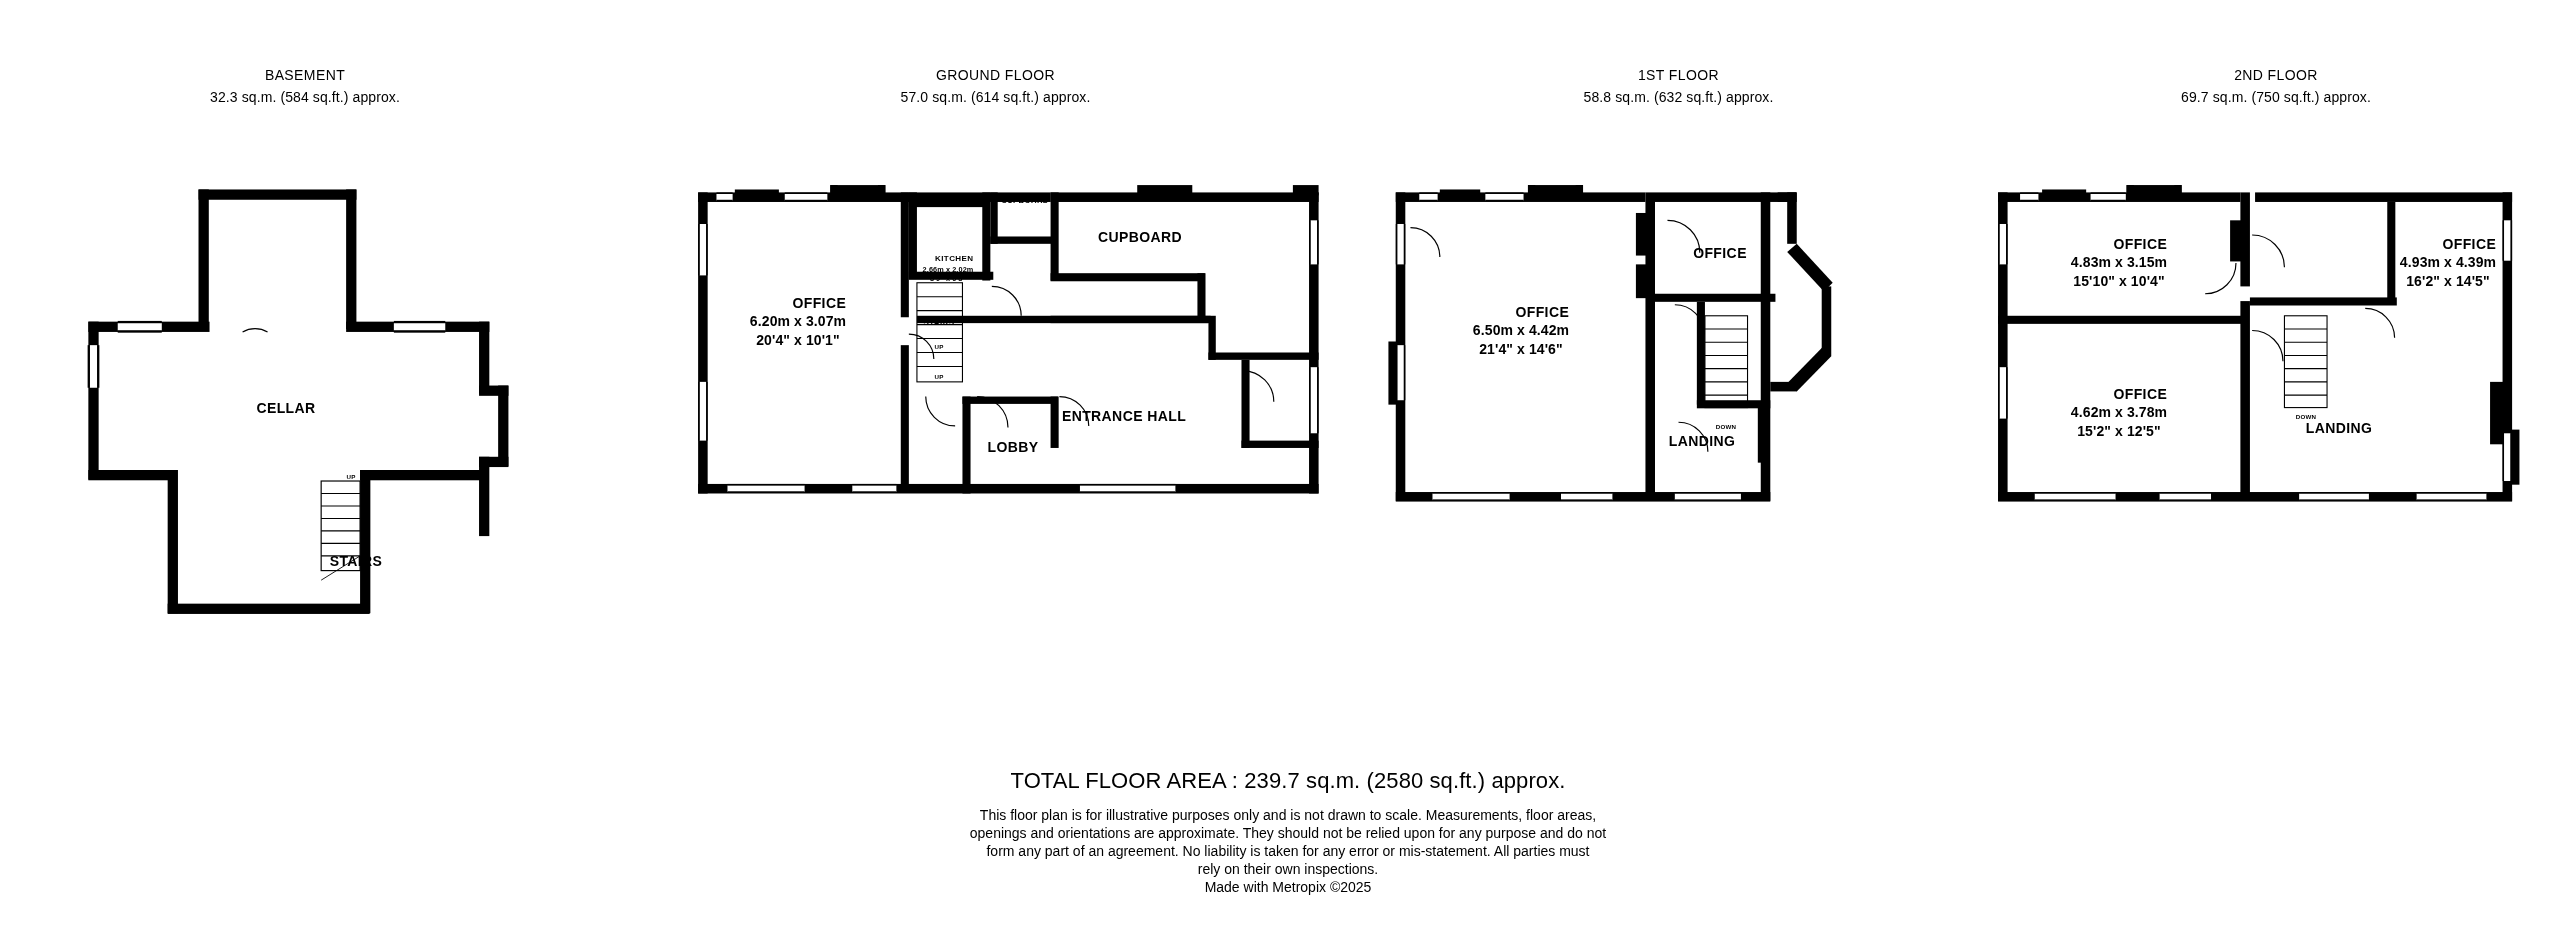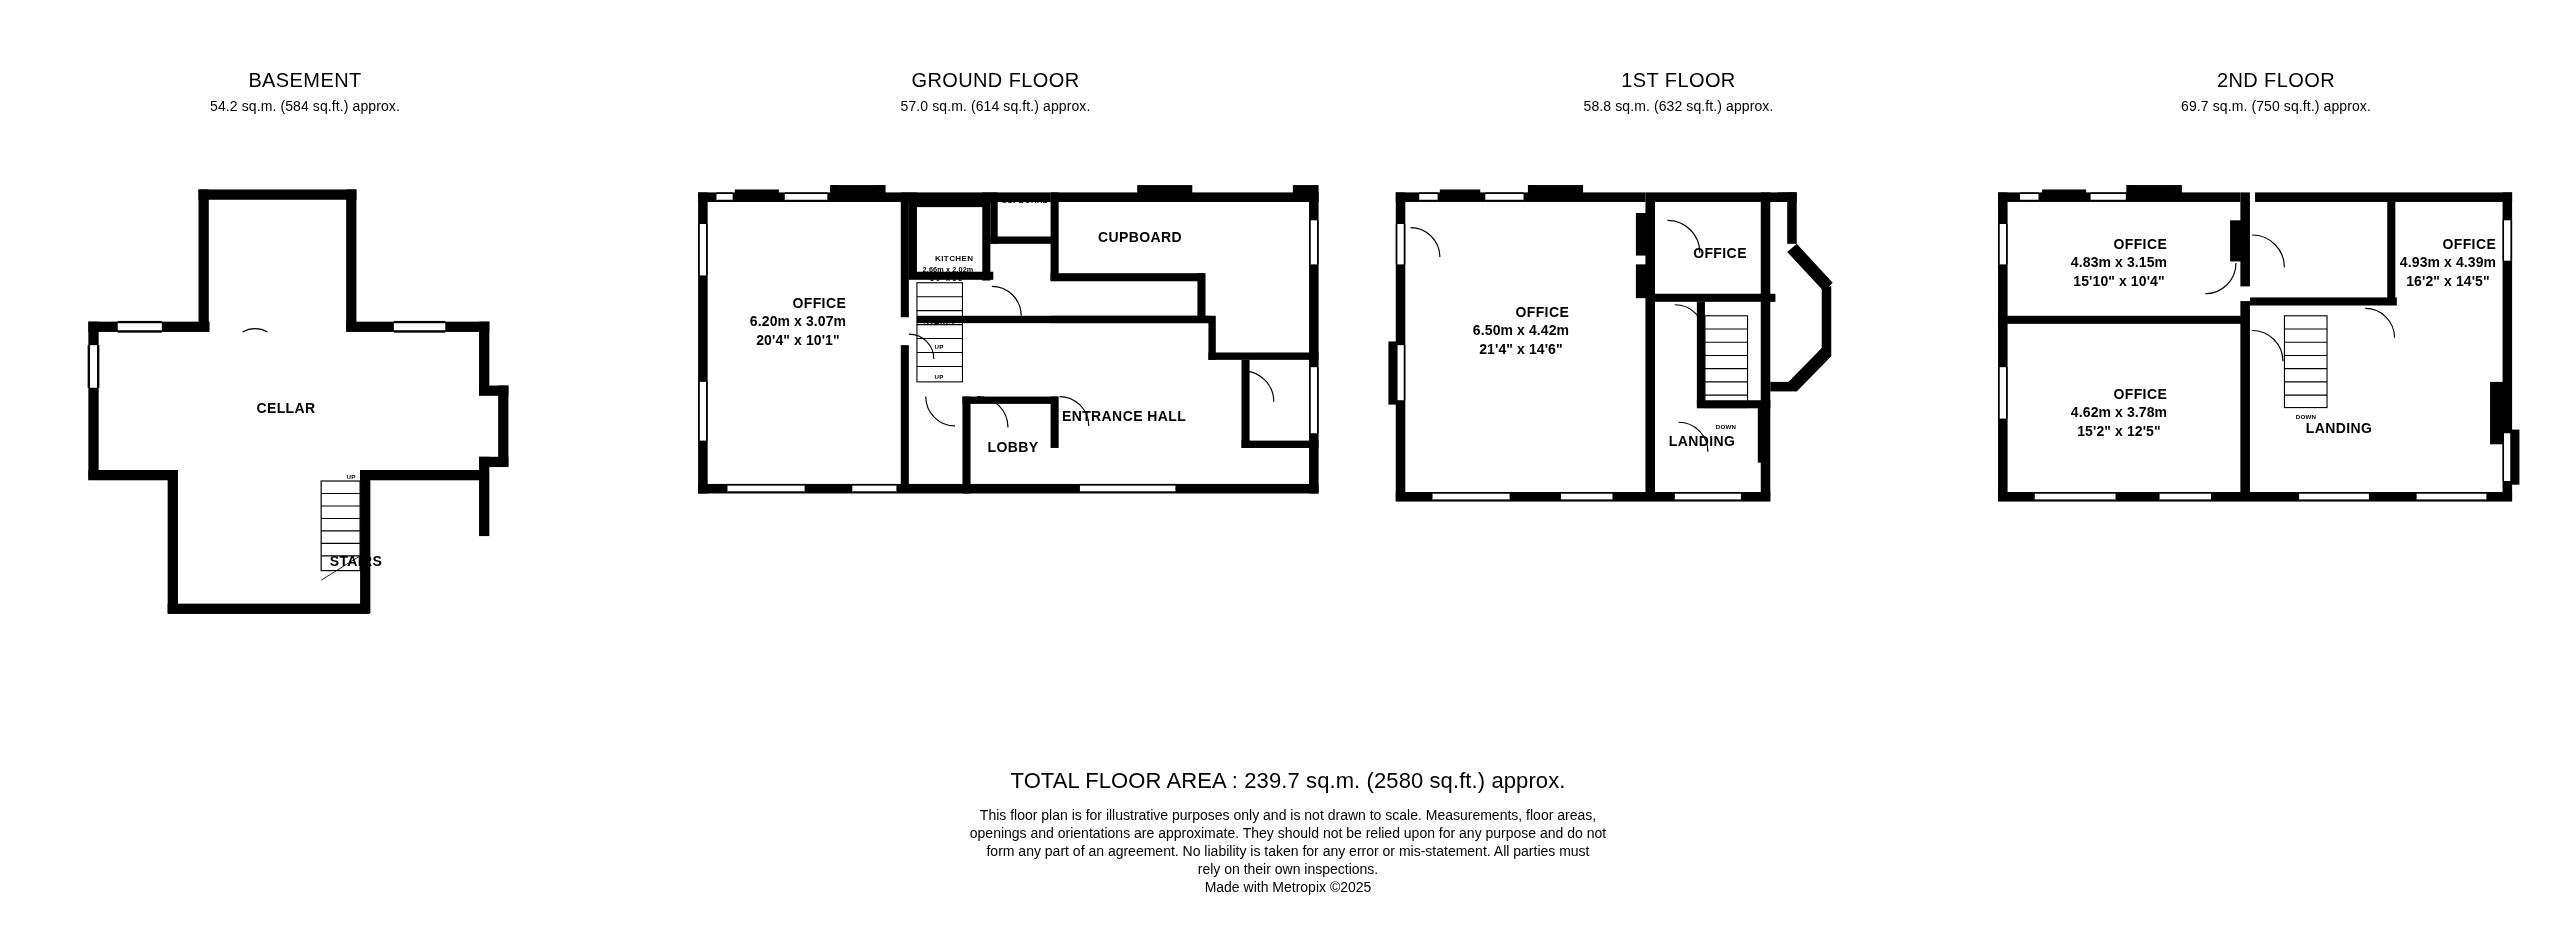--- a/index.html
+++ b/index.html
@@ -26,21 +26,21 @@
     height: 705px;
   }
   .floor-head {
     position: absolute;
     top: 65px;
     width: 100%;
     text-align: center;
     line-height: 1.55;
   }
   .floor-title {
-    font-size: 20px;
+    font-size: 14px;
     letter-spacing: 0.4px;
   }
   .floor-area {
     font-size: 14px;
     letter-spacing: 0.1px;
   }
   .canvas {
     position: absolute;
     top: 0;
     left: 0;
@@ -94,21 +94,21 @@
   .disclaimer div { white-space: nowrap; }
 </style>
 </head>
 <body>
 
 <div class="plan-root">
 
   <div class="floor" style="left:0px; width:610px;">
     <div class="floor-head">
       <div class="floor-title">BASEMENT</div>
-      <div class="floor-area">54.2 sq.m. (584 sq.ft.) approx.</div>
+      <div class="floor-area">32.3 sq.m. (584 sq.ft.) approx.</div>
     </div>
 
     <svg class="canvas" viewBox="0 0 830 960">
       <g fill="#000000">
 
         <rect x="270" y="258" width="215" height="14"></rect>
         <rect x="270" y="258" width="14" height="190"></rect>
         <rect x="471" y="258" width="14" height="190"></rect>
 
         <rect x="120" y="438" width="165" height="14"></rect>

